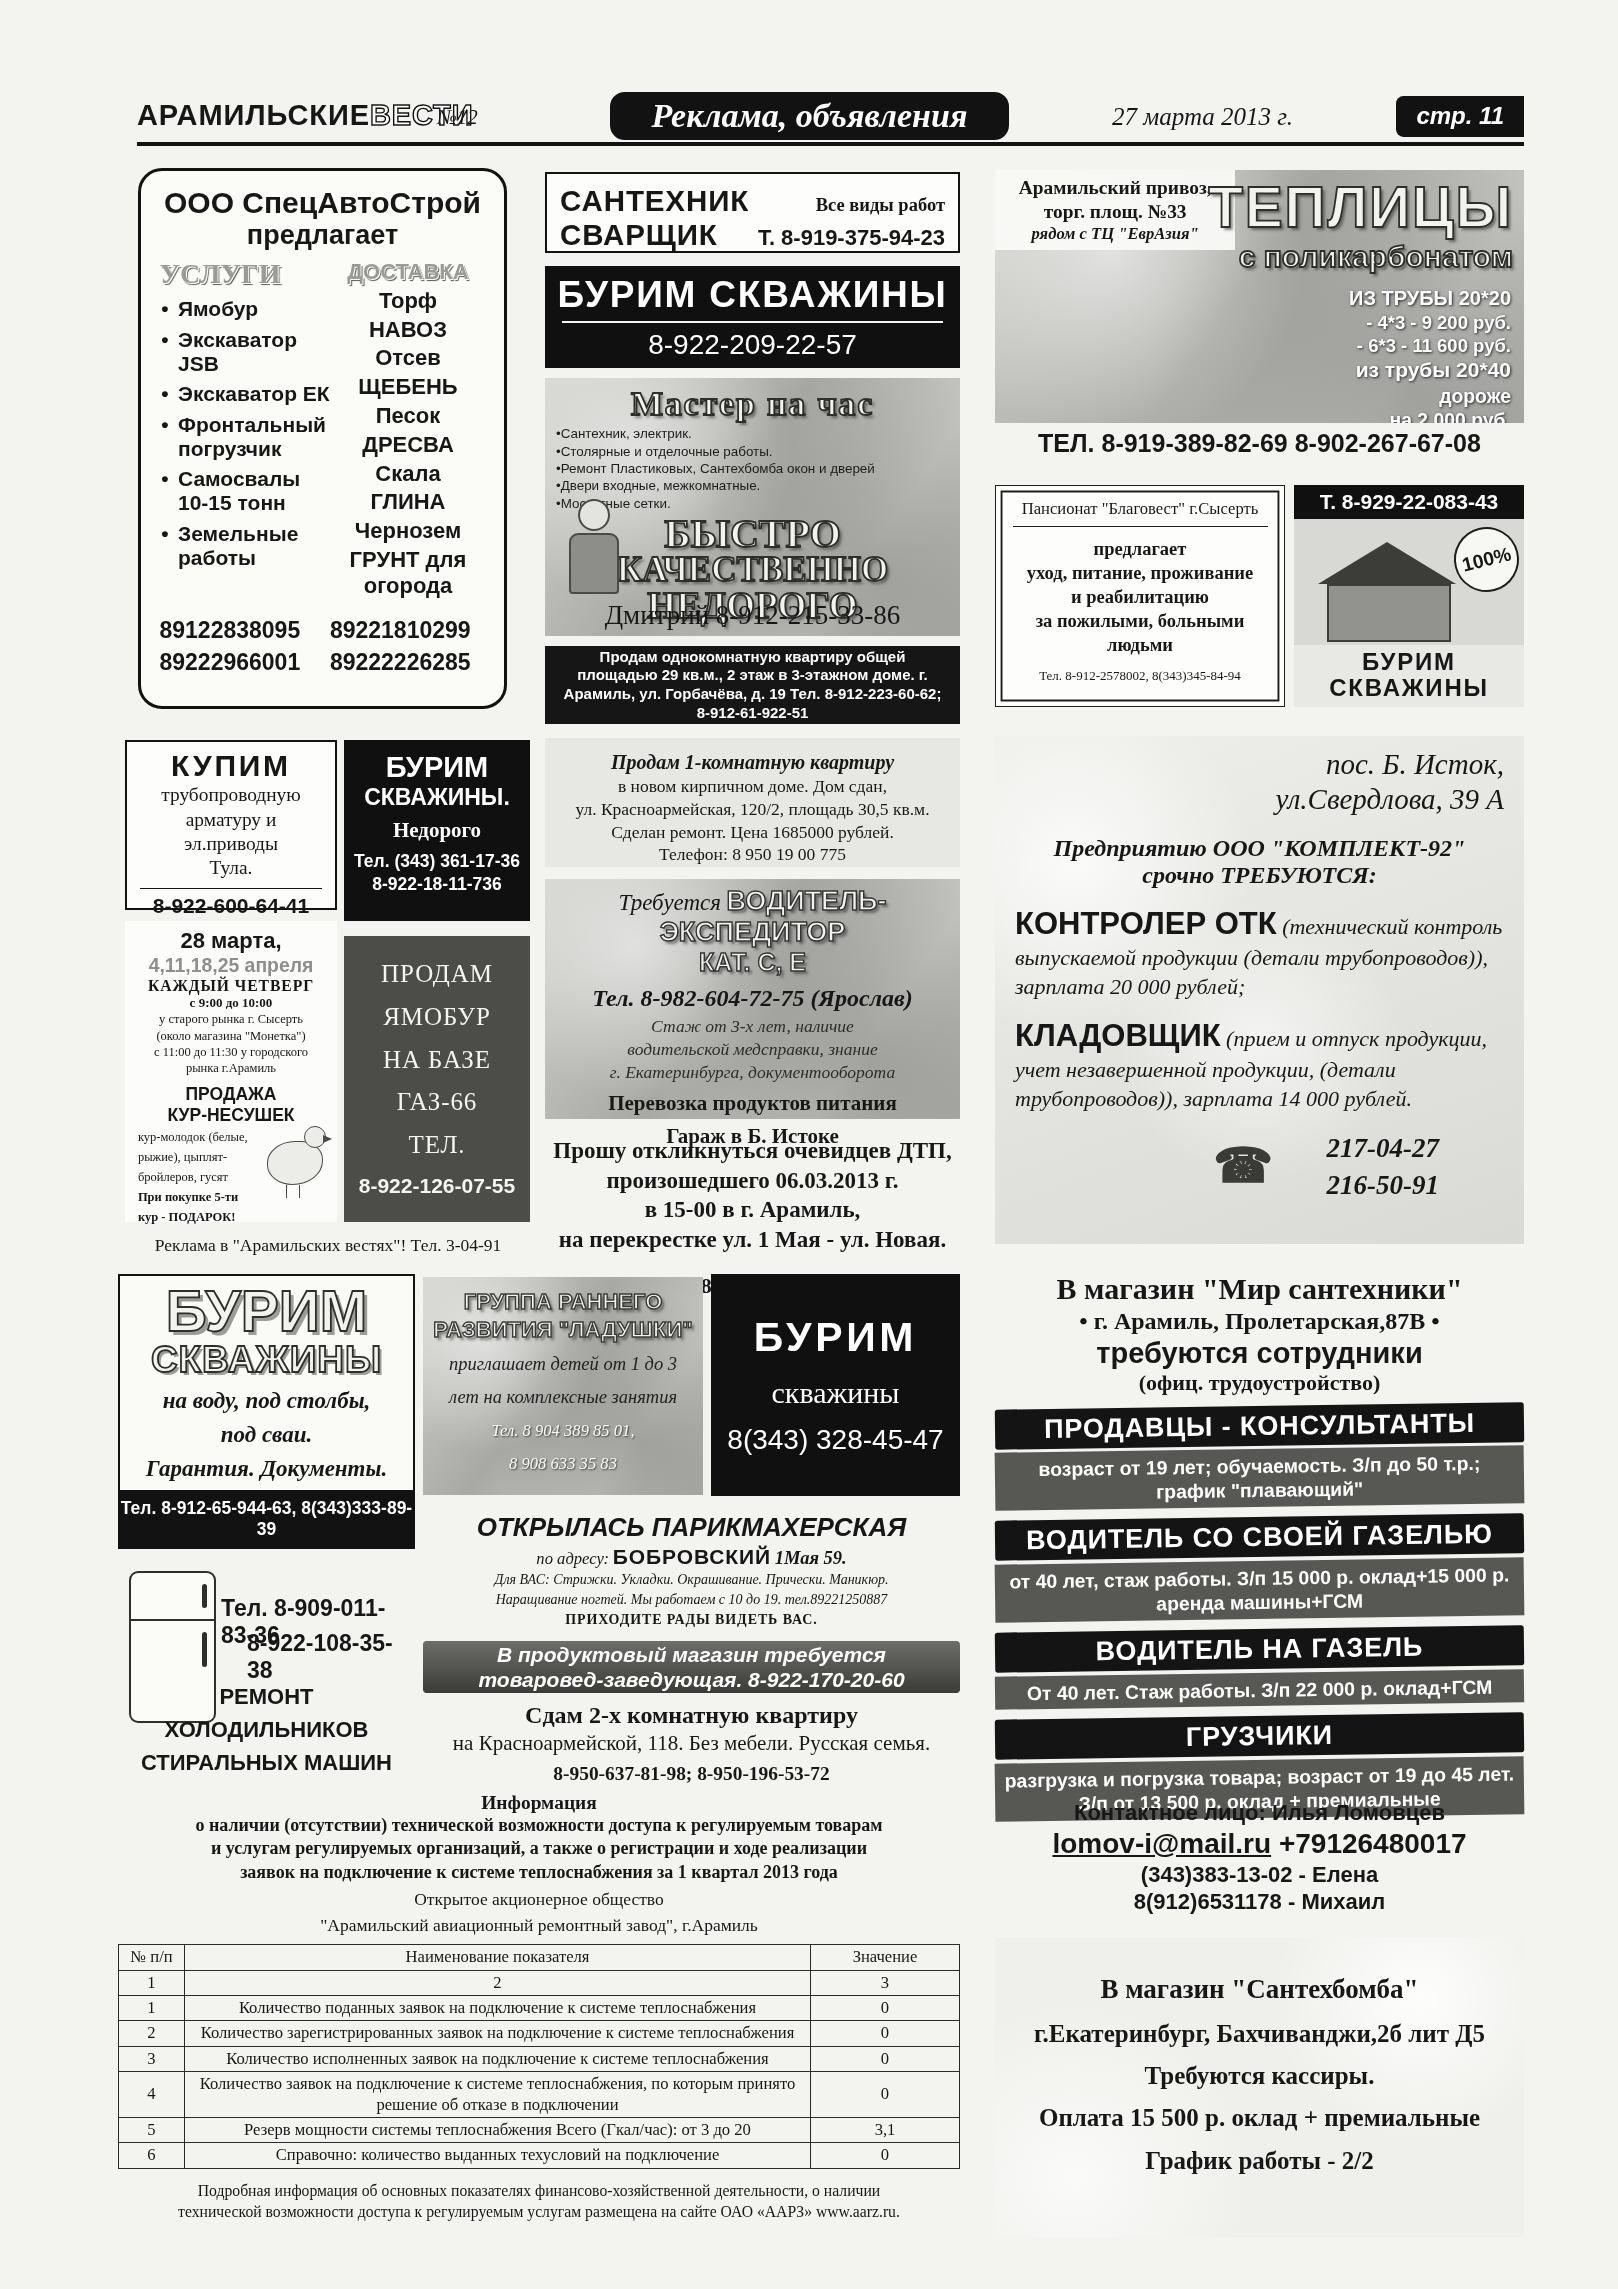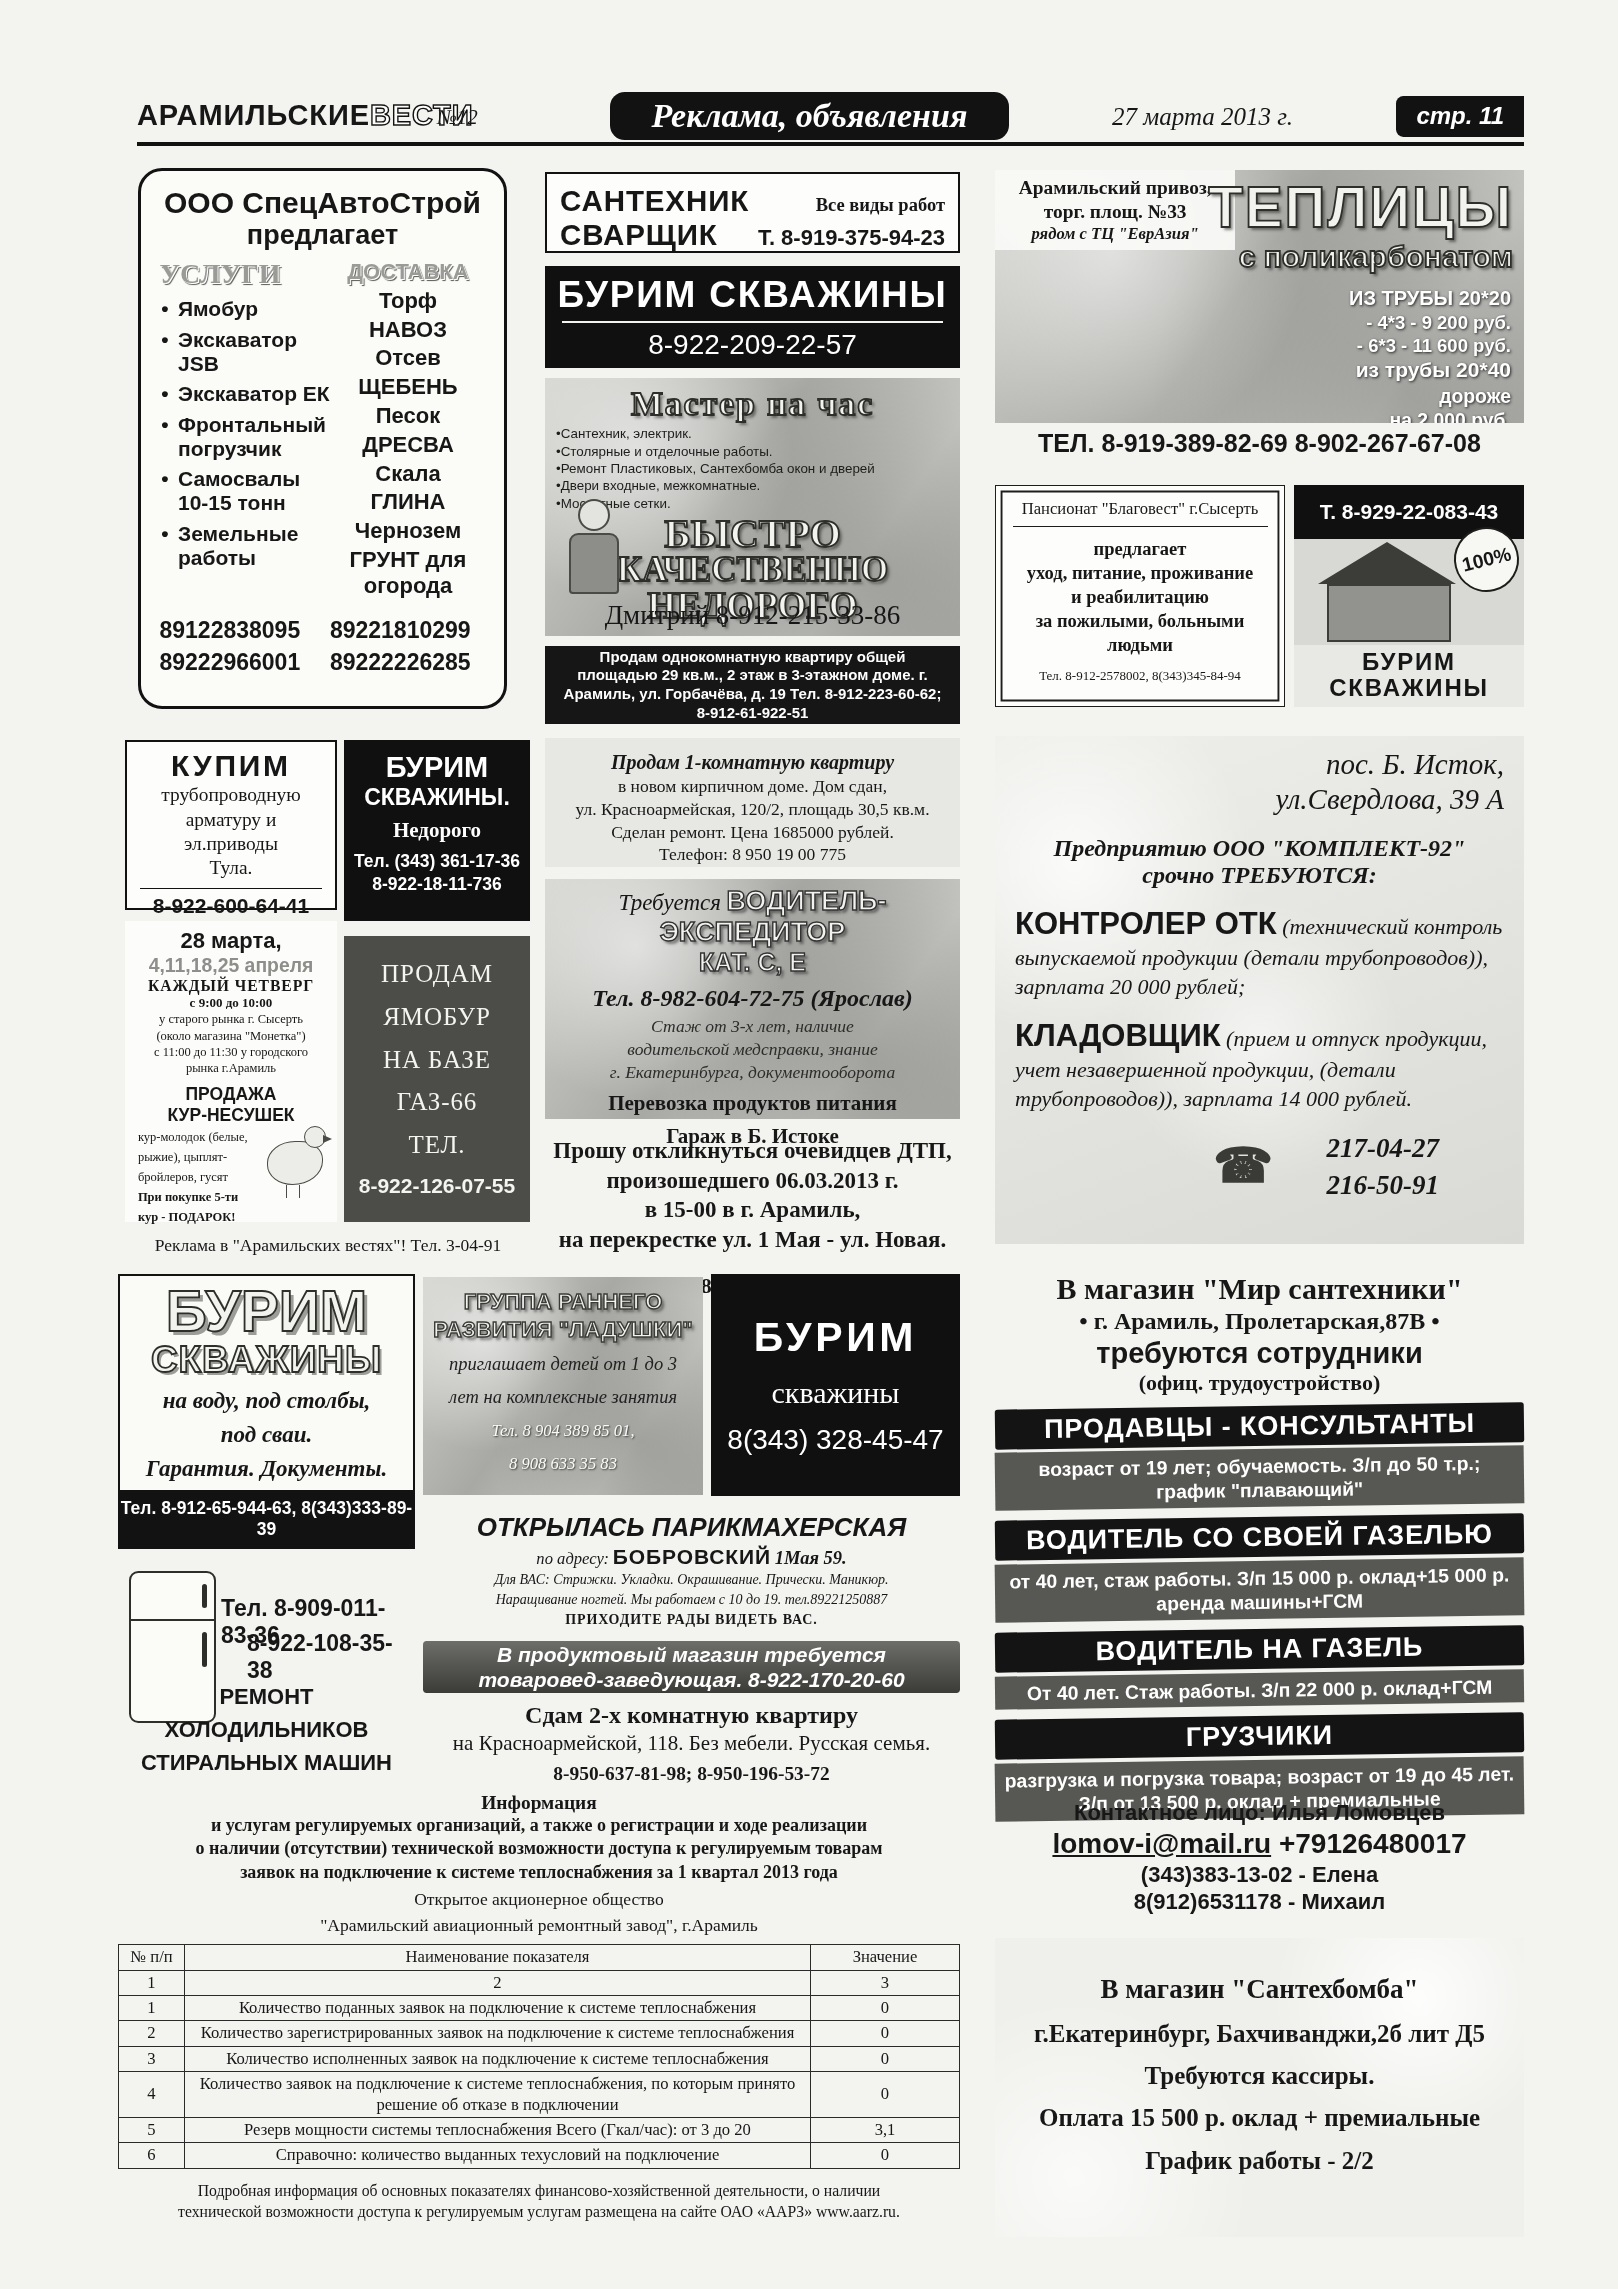--- a/index.html
+++ b/index.html
@@ -85,21 +85,21 @@
   
   .pans{left:995px;top:485px;width:290px;height:222px;background:#fdfdfb;border:1.8px solid #1d1d1b;
         box-shadow:inset 0 0 0 4.6px #fdfdfb,inset 0 0 0 6.5px #1d1d1b;padding:13px 11px;text-align:center;}
   .pans-title{font-size:16.6px;border-bottom:1.8px solid #1d1d1b;padding-bottom:7.4px;margin:0 5.5px 9.2px;}
   .pans-l{font-weight:bold;font-size:18.5px;line-height:1.3;}
   .pans-phone{font-size:13px;margin-top:11px;}
 
   
   .brr{left:1294px;top:485px;width:230px;height:222px;background:#d8d8d4;}
   .brr-phone{background:#101010;color:#fff;text-align:center;font-family:"Liberation Sans",sans-serif;
-             font-weight:bold;font-size:21px;padding:15px 0;}
+             font-weight:bold;font-size:21px;padding:5px 0;}
   .brr-badge{position:absolute;right:5.5px;top:42px;width:61px;height:61px;border-radius:50%;background:#f7f7f4;
              border:2.8px solid #1d1d1b;display:flex;align-items:center;justify-content:center;
              font-weight:bold;font-size:19.4px;transform:rotate(-14deg);font-family:"Liberation Sans",sans-serif;}
   .house{position:absolute;left:33px;top:57px;width:120px;height:100px;}
   .house-roof{width:0;height:0;border-left:69px solid transparent;border-right:69px solid transparent;
               border-bottom:42px solid #3c3c38;margin-left:-9.2px;}
   .house-body{width:120px;height:54px;background:#92928e;border:2.8px solid #3c3c38;}
   .brr-title{position:absolute;left:0;right:0;bottom:0;background:#e8e8e4;text-align:center;
              font-family:"Liberation Sans",sans-serif;font-weight:bold;font-size:24px;letter-spacing:1.8px;padding:3.7px 0 5.5px;line-height:1.1;}
 
@@ -573,22 +573,22 @@
   </div>
 
   <div class="abs sdam">
     <div class="sdam-l1">Сдам 2-х комнатную квартиру</div>
     <div class="sdam-l2">на Красноармейской, 118. Без мебели. Русская семья.</div>
     <div class="sdam-p">8-950-637-81-98; 8-950-196-53-72</div>
   </div>
 
   <div class="abs info">
     <div class="info-t">Информация</div>
+    <div class="info-sub">о наличии (отсутствии) технической возможности доступа к регулируемым товарам</div>
     <div class="info-sub">и услугам регулируемых организаций, а также о регистрации и ходе реализации</div>
-    <div class="info-sub">о наличии (отсутствии) технической возможности доступа к регулируемым товарам</div>
     <div class="info-sub">заявок на подключение к системе теплоснабжения за 1 квартал 2013 года</div>
     <div class="info-org">Открытое акционерное общество</div>
     <div class="info-org">"Арамильский авиационный ремонтный завод", г.Арамиль</div>
     <table>
       <tbody>
           <tr>
         <td class="cnum">№ п/п</td>
         <td>Наименование показателя</td>
         <td class="cval">Значение</td>
       </tr>

